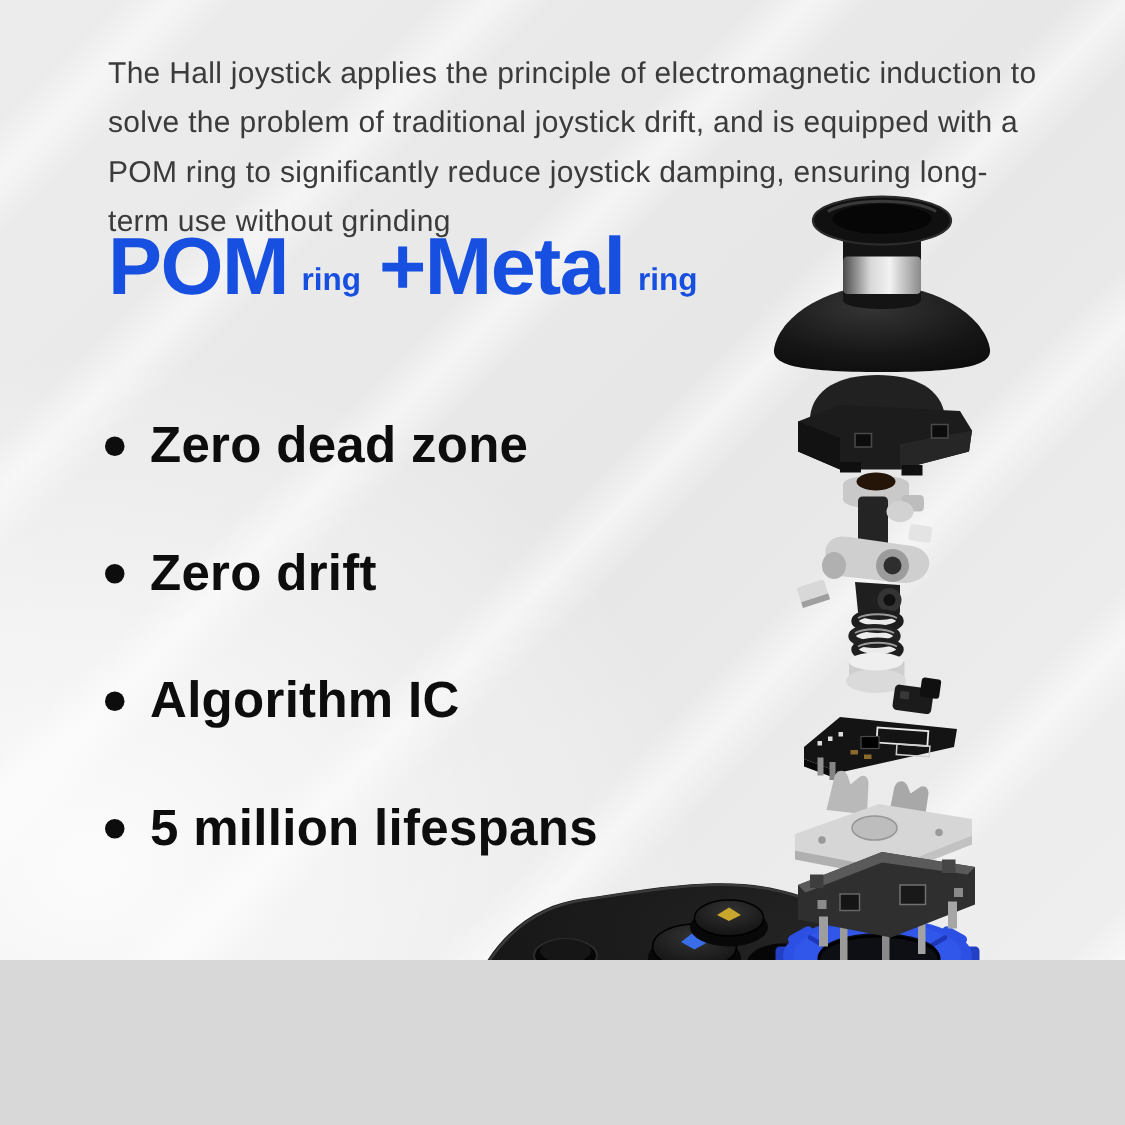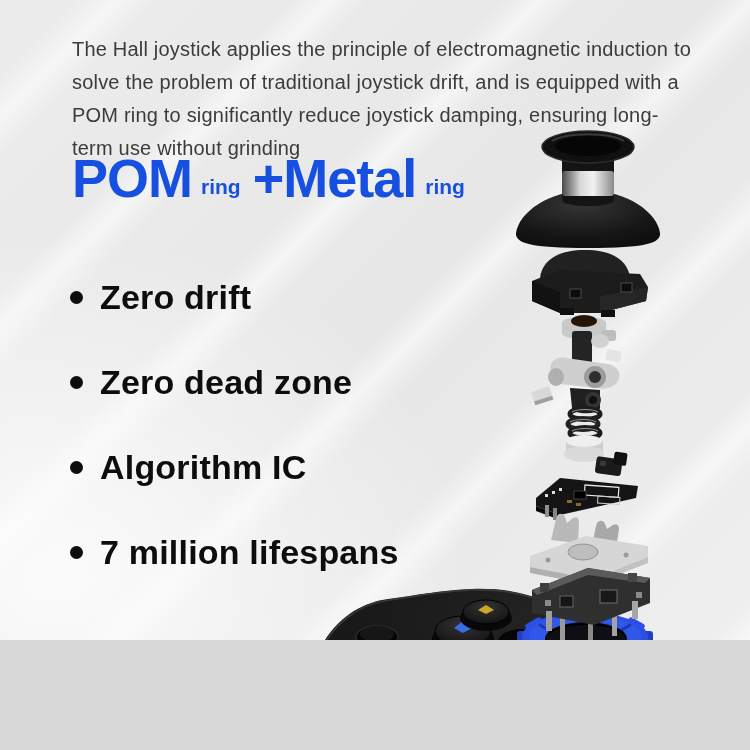--- a/index.html
+++ b/index.html
@@ -37,33 +37,33 @@
   <div class="headline">
     <span class="big">POM</span>
     <span class="small">ring</span>
     <span class="big">+Metal</span>
     <span class="small">ring</span>
   </div>
 
   <ul class="features">
     <li>
         <span class="dot"></span>
+        <span>Zero dead zone</span>
+      </li>
+    <li>
+        <span class="dot"></span>
         <span>Zero drift</span>
       </li>
     <li>
         <span class="dot"></span>
-        <span>Zero dead zone</span>
-      </li>
-    <li>
-        <span class="dot"></span>
         <span>Algorithm IC</span>
       </li>
     <li>
         <span class="dot"></span>
-        <span>7 million lifespans</span>
+        <span>5 million lifespans</span>
       </li>
   </ul>
 
   <svg class="illustration" viewBox="0 0 750 750">
     <defs>
       <linearGradient id="metalGrad" x1="0" y1="0" x2="1" y2="0">
         <stop offset="0" stop-color="#4a4a4a"></stop>
           <stop offset=".35" stop-color="#d8d8d8"></stop>
         <stop offset=".6" stop-color="#f2f2f2"></stop>
           <stop offset="1" stop-color="#8a8a8a"></stop>

